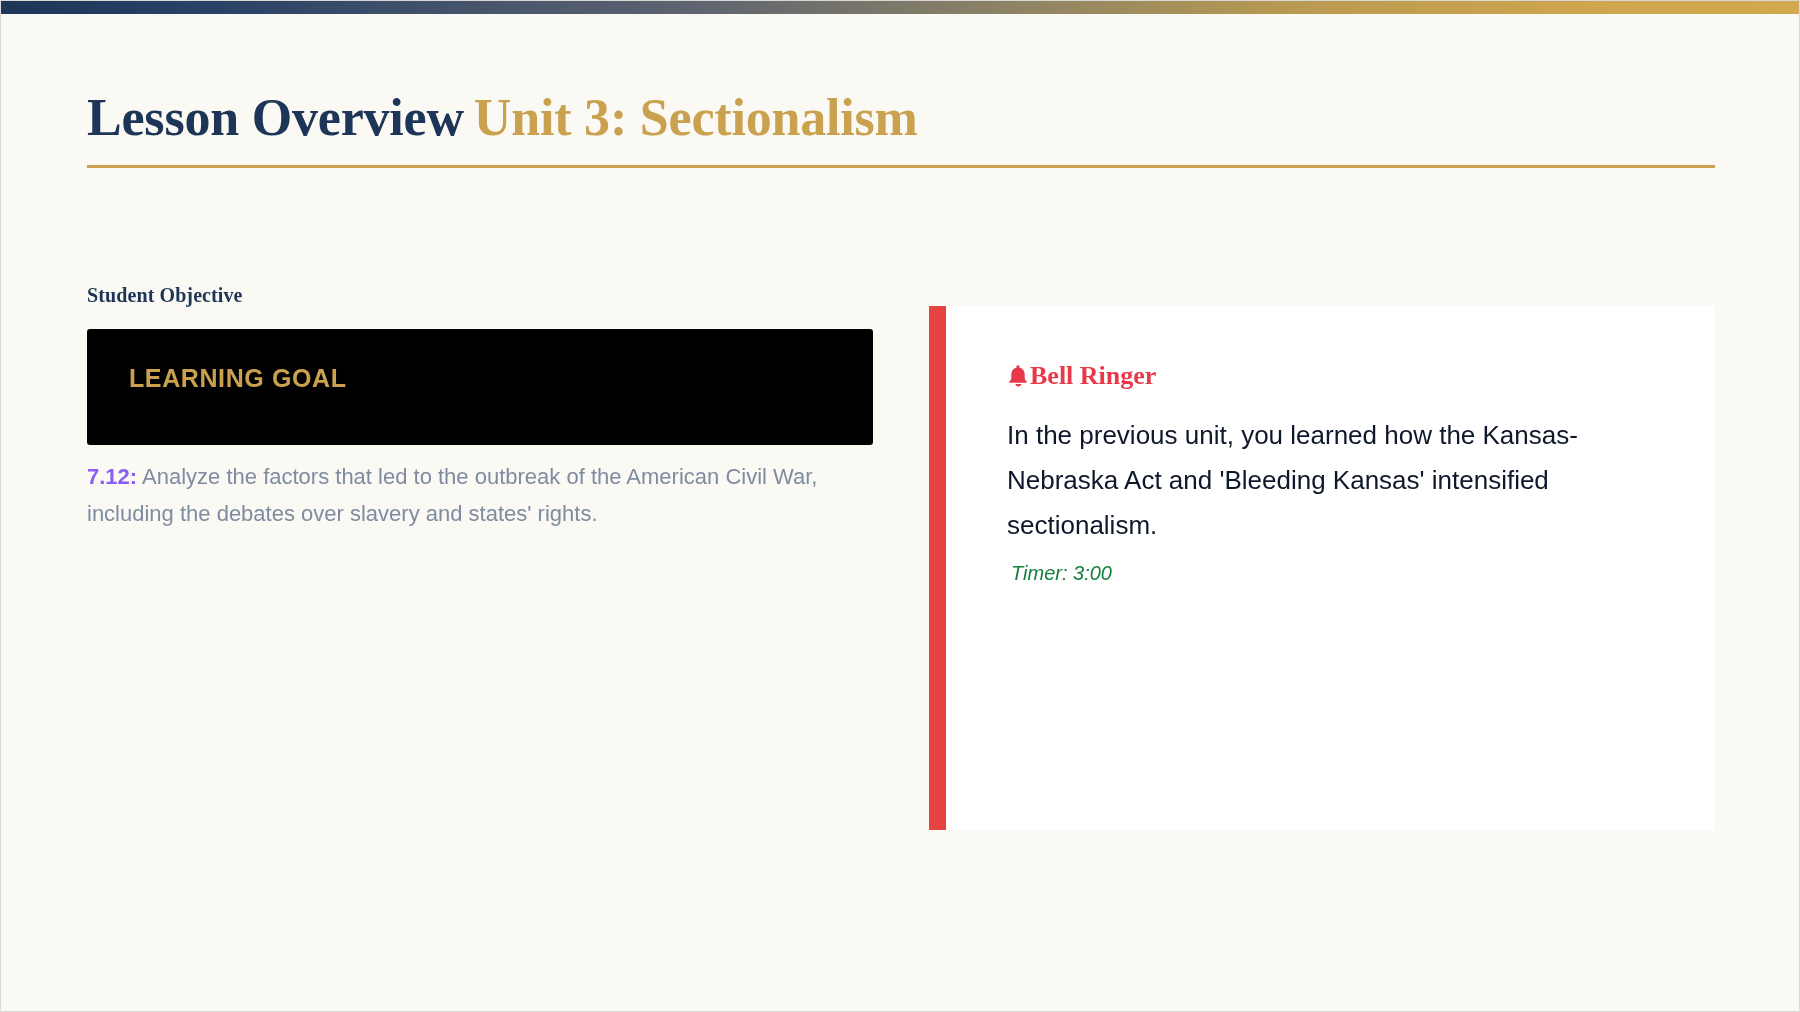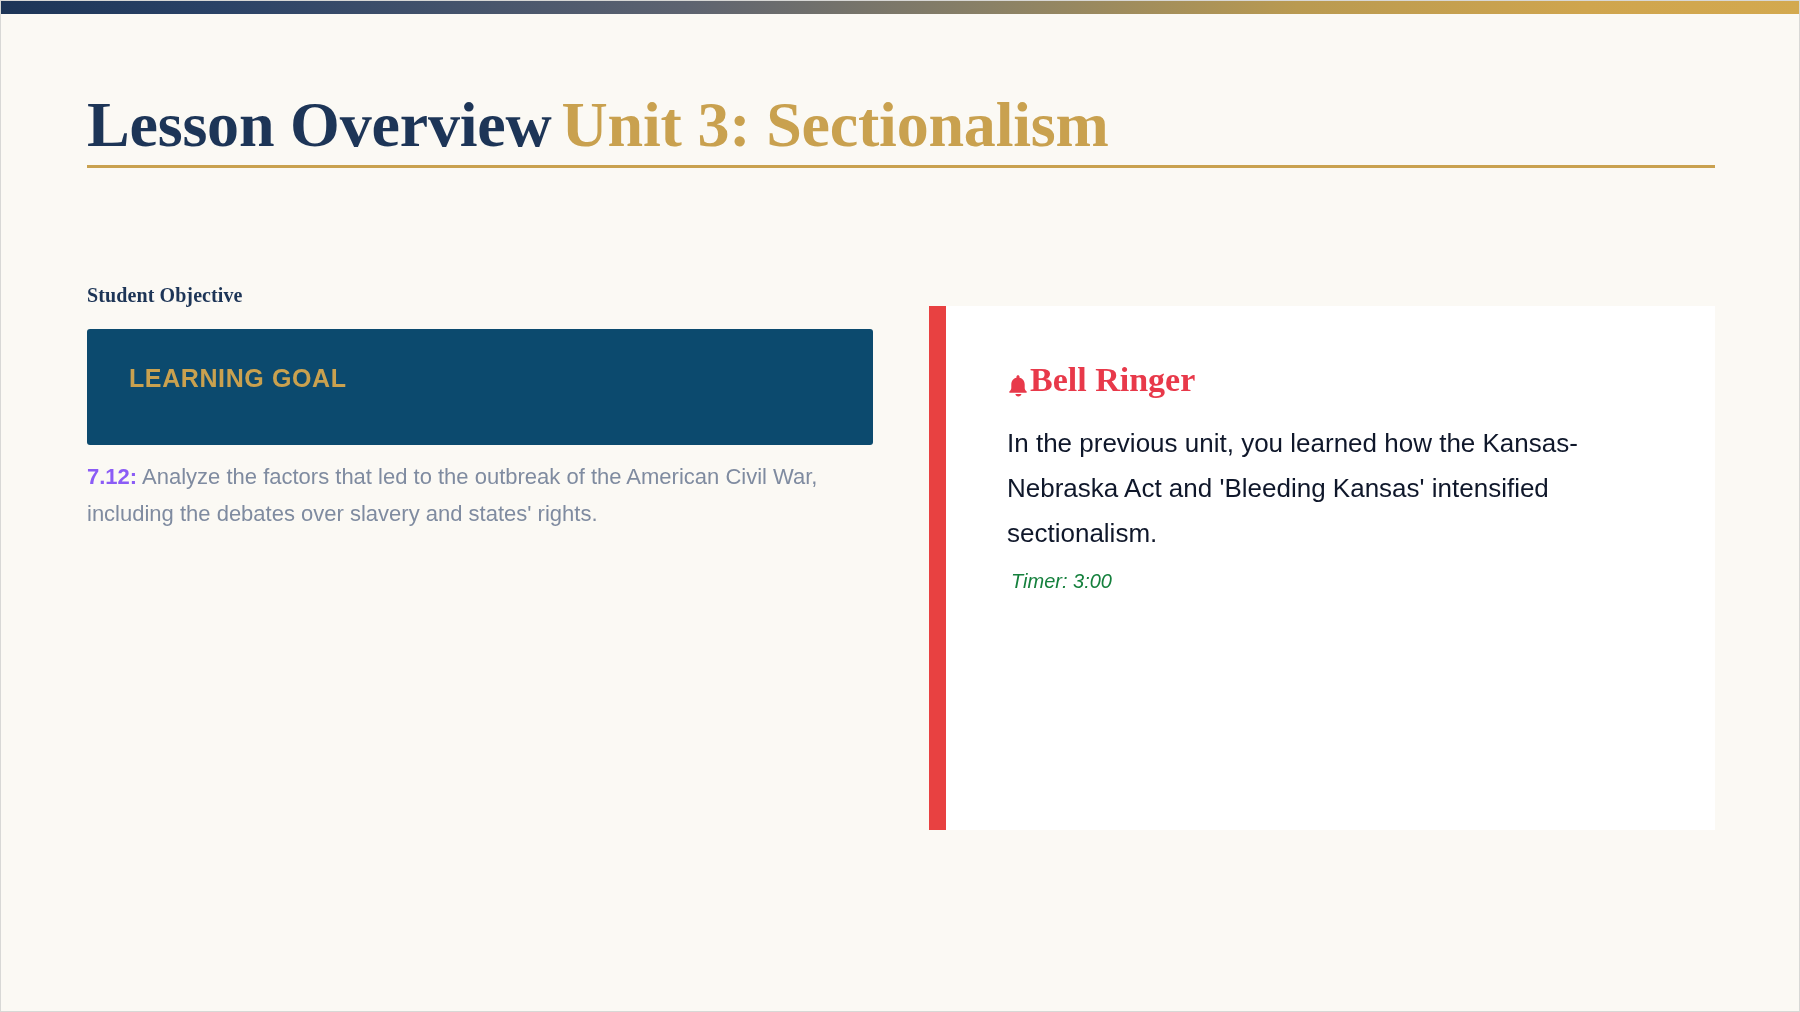--- a/index.html
+++ b/index.html
@@ -38,21 +38,21 @@
   
   #header {
     position: absolute;
     left: 86px;
     top: 88px;
     width: 1628px;
   }
   #title {
     font-family: "Liberation Serif", serif;
     font-weight: bold;
-    font-size: 64px;
+    font-size: 52px;
     line-height: 1.12;
     letter-spacing: -0.2px;
     white-space: nowrap;
   }
   #title .main { color: #1d3557; }
   #title .accent { color: #c9a14f; margin-left: 10px; }
 
   #title-rule {
     position: absolute;
     left: 0;
@@ -83,21 +83,21 @@
     font-weight: bold;
     font-size: 20px;
     color: #1d3557;
     letter-spacing: 0.1px;
   }
 
   #goal-box {
     margin-top: 22px;
     width: 786px;
     box-sizing: border-box;
-    background: #0c4a6e;
+    background: #000000;
     padding: 35px 42px 36px 42px;
     border-radius: 3px;
   }
   #goal-kicker {
     color: #c9a14f;
     font-size: 25px;
     font-weight: bold;
     letter-spacing: 0.6px;
     margin-bottom: 16px;
   }
@@ -139,21 +139,21 @@
     background: #e84141;
   }
   #bell-content {
     flex: 1 1 auto;
     padding: 55px 62px 0 61px;
     box-sizing: border-box;
   }
   #bell-heading {
     font-family: "Liberation Serif", serif;
     font-weight: bold;
-    font-size: 34px;
+    font-size: 26px;
     color: #e8394a;
     display: flex;
     align-items: center;
     gap: 0px;
     margin-bottom: 22px;
   }
   #bell-icon {
     display: inline-block;
     width: 22px;
     height: 24px;

